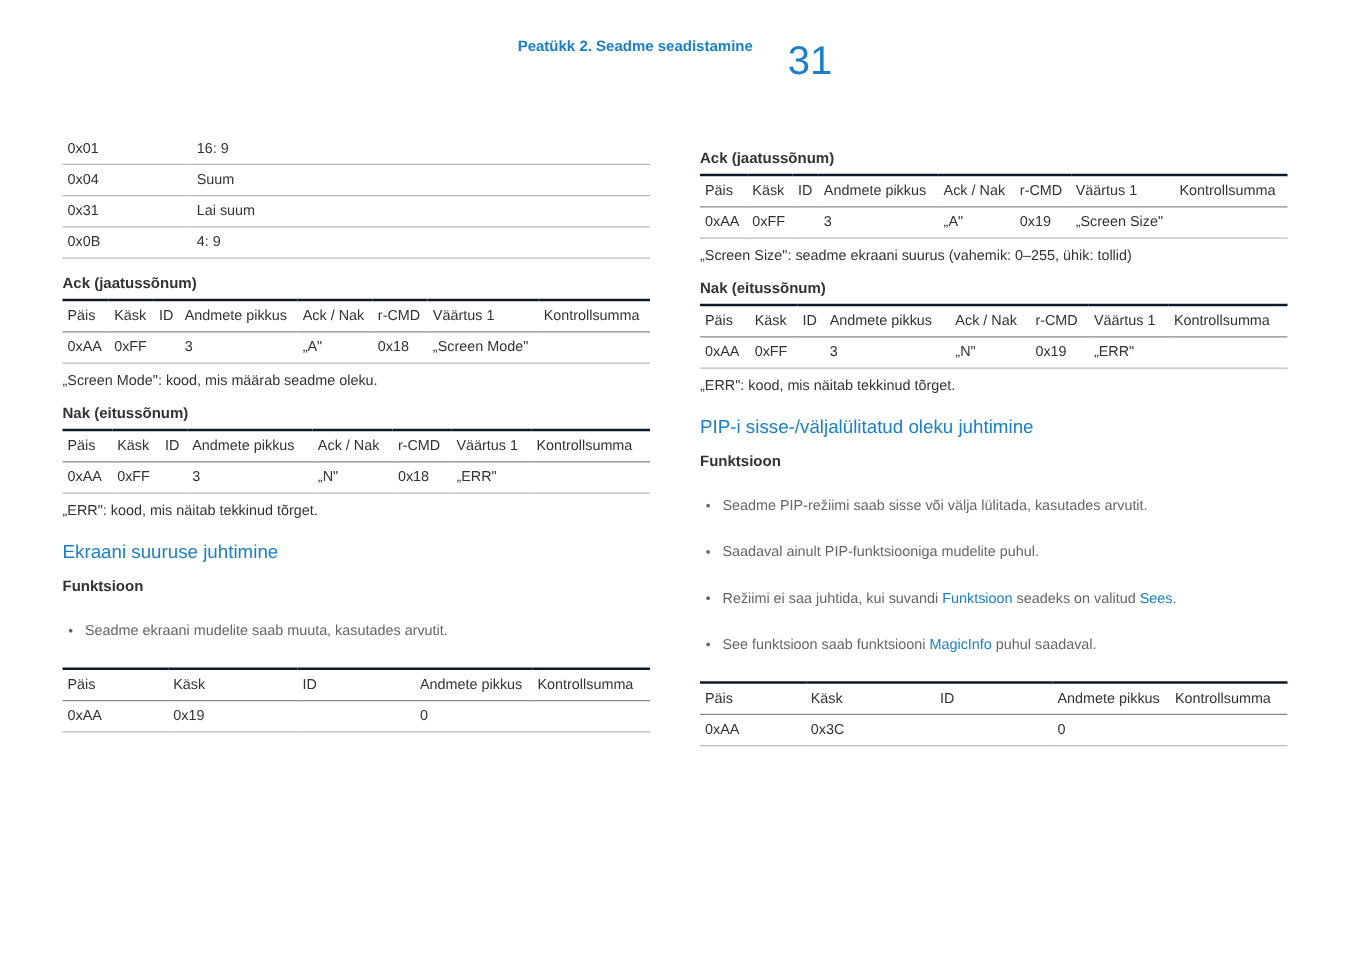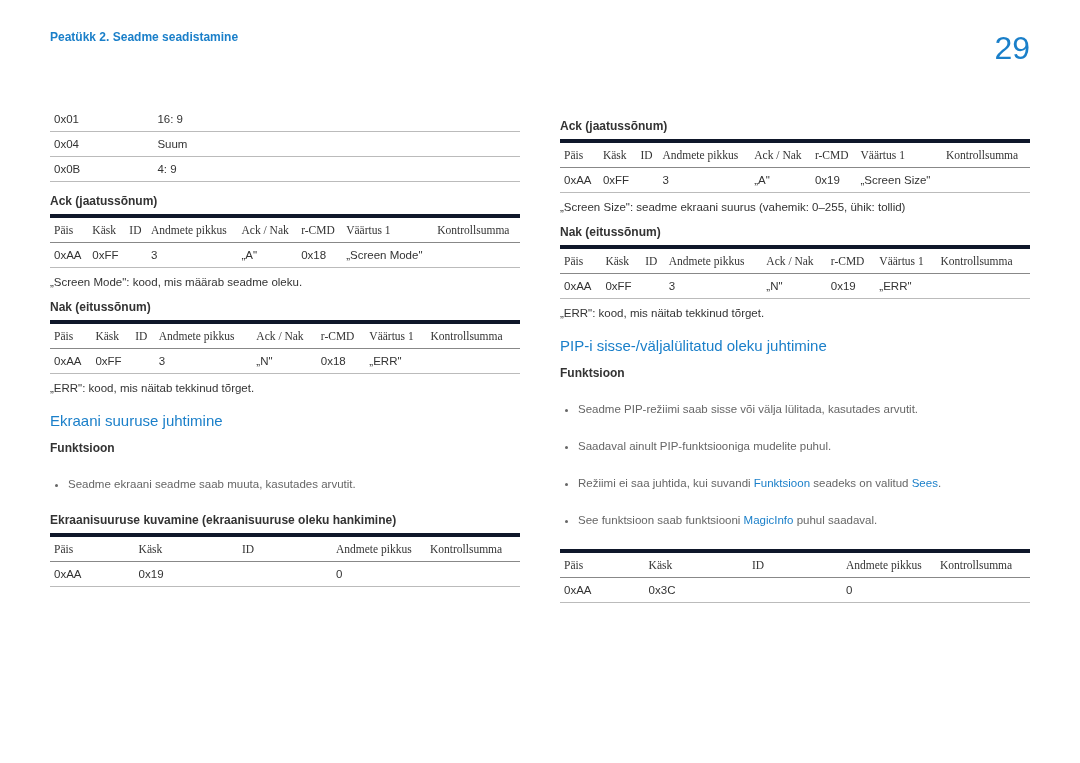--- a/index.html
+++ b/index.html
@@ -8,21 +8,21 @@
     font-size: 12px;
     color: #333;
     width: 1080px;
     height: 763px;
     background: #fff;
     position: relative;
     padding: 30px 50px 30px 50px;
   }
   .header {
     display: flex;
-    justify-content: space-between;
+    justify-content: center;
     align-items: flex-start;
     margin-bottom: 40px;
     gap: 28px;
   }
   .chapter {
     color: #1a7fc9;
     font-size: 12px;
     font-weight: bold;
   }
   .page-number {
@@ -42,21 +42,21 @@
     font-size: 11.5px;
     margin-bottom: 8px;
   }
   th, td {
     text-align: left;
     padding: 6px 4px;
     border-bottom: 1px solid #bbb;
     vertical-align: top;
   }
   th { font-weight: normal; border-bottom: 1px solid #888; }
-  .top-border th { border-top: 4px solid #0f172a; font-family: Liberation Serif, serif; }
+  .top-border th { border-top: 2px solid #0f172a; }
   .subhead {
     font-weight: bold;
     font-size: 12px;
     margin: 12px 0 6px 0;
   }
   .note {
     font-size: 11.5px;
     margin: 6px 0 10px 0;
   }
   .section-title {
@@ -72,36 +72,40 @@
     font-weight: bold;
     font-size: 12px;
     margin: 12px 0 6px 0;
   }
 </style>
 </head>
 <body>
 
 <div class="header">
   <div class="chapter">Peatükk 2. Seadme seadistamine</div>
-  <div class="page-number">29</div>
+  <div class="page-number">31</div>
 </div>
 
 <div class="columns">
 
   <div class="col">
 
     <table>
       <tbody>
           <tr>
             <td style="width:22%">0x01</td>
             <td>16: 9</td>
           </tr>
       <tr>
             <td>0x04</td>
             <td>Suum</td>
+          </tr>
+      <tr>
+            <td>0x31</td>
+            <td>Lai suum</td>
           </tr>
       <tr>
             <td>0x0B</td>
             <td>4: 9</td>
           </tr>
     </tbody>
       </table>
 
     <div class="subhead">Ack (jaatussõnum)</div>
     <table class="top-border">
@@ -153,23 +157,22 @@
         <td>„ERR"</td>
         <td></td>
       </tr>
     </tbody>
       </table>
     <div class="note">„ERR": kood, mis näitab tekkinud tõrget.</div>
 
     <div class="section-title">Ekraani suuruse juhtimine</div>
     <div class="subhead">Funktsioon</div>
     <ul>
-      <li>Seadme ekraani seadme saab muuta, kasutades arvutit.</li>
+      <li>Seadme ekraani mudelite saab muuta, kasutades arvutit.</li>
     </ul>
-    <div class="command-title">Ekraanisuuruse kuvamine (ekraanisuuruse oleku hankimine)</div>
     <table class="top-border">
       <tbody>
           <tr>
         <th style="width:18%">Päis</th>
         <th style="width:22%">Käsk</th>
         <th style="width:20%">ID</th>
         <th style="width:20%">Andmete pikkus</th>
         <th>Kontrollsumma</th>
       </tr>
       <tr>

